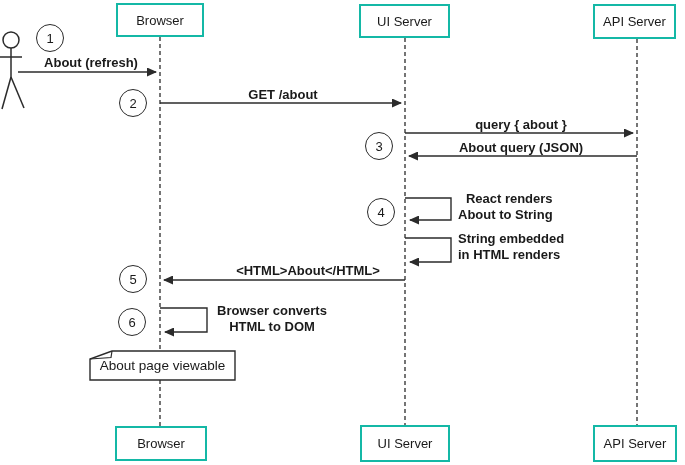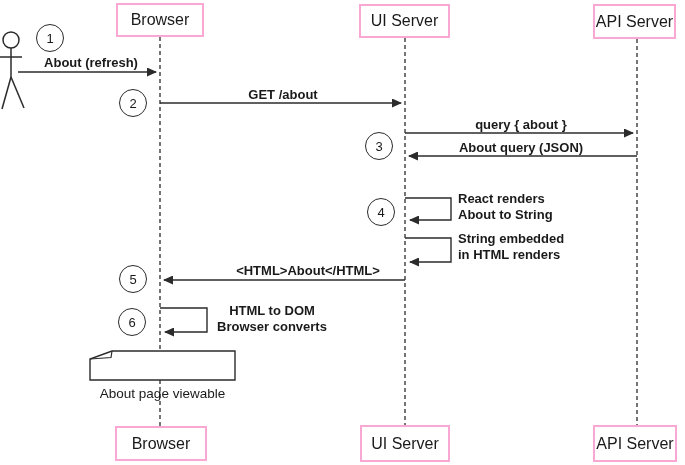--- a/index.html
+++ b/index.html
@@ -2,38 +2,38 @@
 <html><head>
 <meta charset="utf-8">
 <style>
   html,body { margin:0; padding:0; background:#ffffff; }
   .stage {
     position:relative; width:685px; height:465px; background:#ffffff;
     font-family:"Liberation Sans", sans-serif; color:#1a1a1a; overflow:hidden;
   }
   .layer { position:absolute; left:0; top:0; width:685px; height:465px; }
   .pbox {
-    position:absolute; border:2px solid #f9a8d4; background:#ffffff;
+    position:absolute; border:2px solid #14b8a6; background:#ffffff;
     display:flex; align-items:center; justify-content:center;
-    font-size:16px; box-sizing:border-box; white-space:nowrap;
+    font-size:13px; box-sizing:border-box; white-space:nowrap;
   }
   .circle {
     position:absolute; width:28px; height:28px; border:1.5px solid #2b2b2b;
     border-radius:50%; background:#ffffff; box-sizing:border-box;
     display:flex; align-items:center; justify-content:center; font-size:13px;
   }
   .mlabel { position:absolute; font-size:13px; white-space:nowrap;font-weight:bold; }
   .centerx { transform:translateX(-50%); }
   .two { line-height:16px; }
   .two span { display:block; }
   .two.mid span { text-align:center; }
   .note-label {
     position:absolute; left:90px; top:351px; width:145px; height:29px;
     display:flex; align-items:center; justify-content:center;
-    font-size:13.5px; white-space:nowrap;margin-top:28px;
+    font-size:13.5px; white-space:nowrap;
   }
 </style>
 </head>
 <body>
 
 <div class="stage">
 
   <svg class="layer" width="685" height="465" viewBox="0 0 685 465">
     <defs>
       <marker id="arrow" markerUnits="userSpaceOnUse" markerWidth="10" markerHeight="9" refX="9" refY="4.5" orient="auto">
@@ -105,32 +105,32 @@
   </div>
   <div class="circle" style="left:118px; top:308px;">
     <span>6</span>
   </div>
 
   <div class="mlabel centerx" style="left:91px;  top:55px;">About (refresh)</div>
   <div class="mlabel centerx" style="left:283px; top:87px;">GET /about</div>
   <div class="mlabel centerx" style="left:521px; top:117px;">query { about }</div>
   <div class="mlabel centerx" style="left:521px; top:140px;">About query (JSON)</div>
 
-  <div class="mlabel two" style="left:458px; top:191px;">
+  <div class="mlabel two" style="left:458px; top:191px;text-align:right;">
     <span>React renders</span>
     <span>About to String</span>
   </div>
 
   <div class="mlabel two" style="left:458px; top:231px;">
     <span>String embedded</span>
     <span>in HTML renders</span>
   </div>
 
   <div class="mlabel centerx" style="left:283px; top:263px;margin-left:25px;">&lt;HTML&gt;About&lt;/HTML&gt;</div>
 
   <div class="mlabel two mid centerx" style="left:272px; top:303px;">
+    <span>Browser converts</span>
     <span>HTML to DOM</span>
-    <span>Browser converts</span>
   </div>
 
   <div class="note-label">About page viewable</div>
 
 </div>
 
 </body></html>

